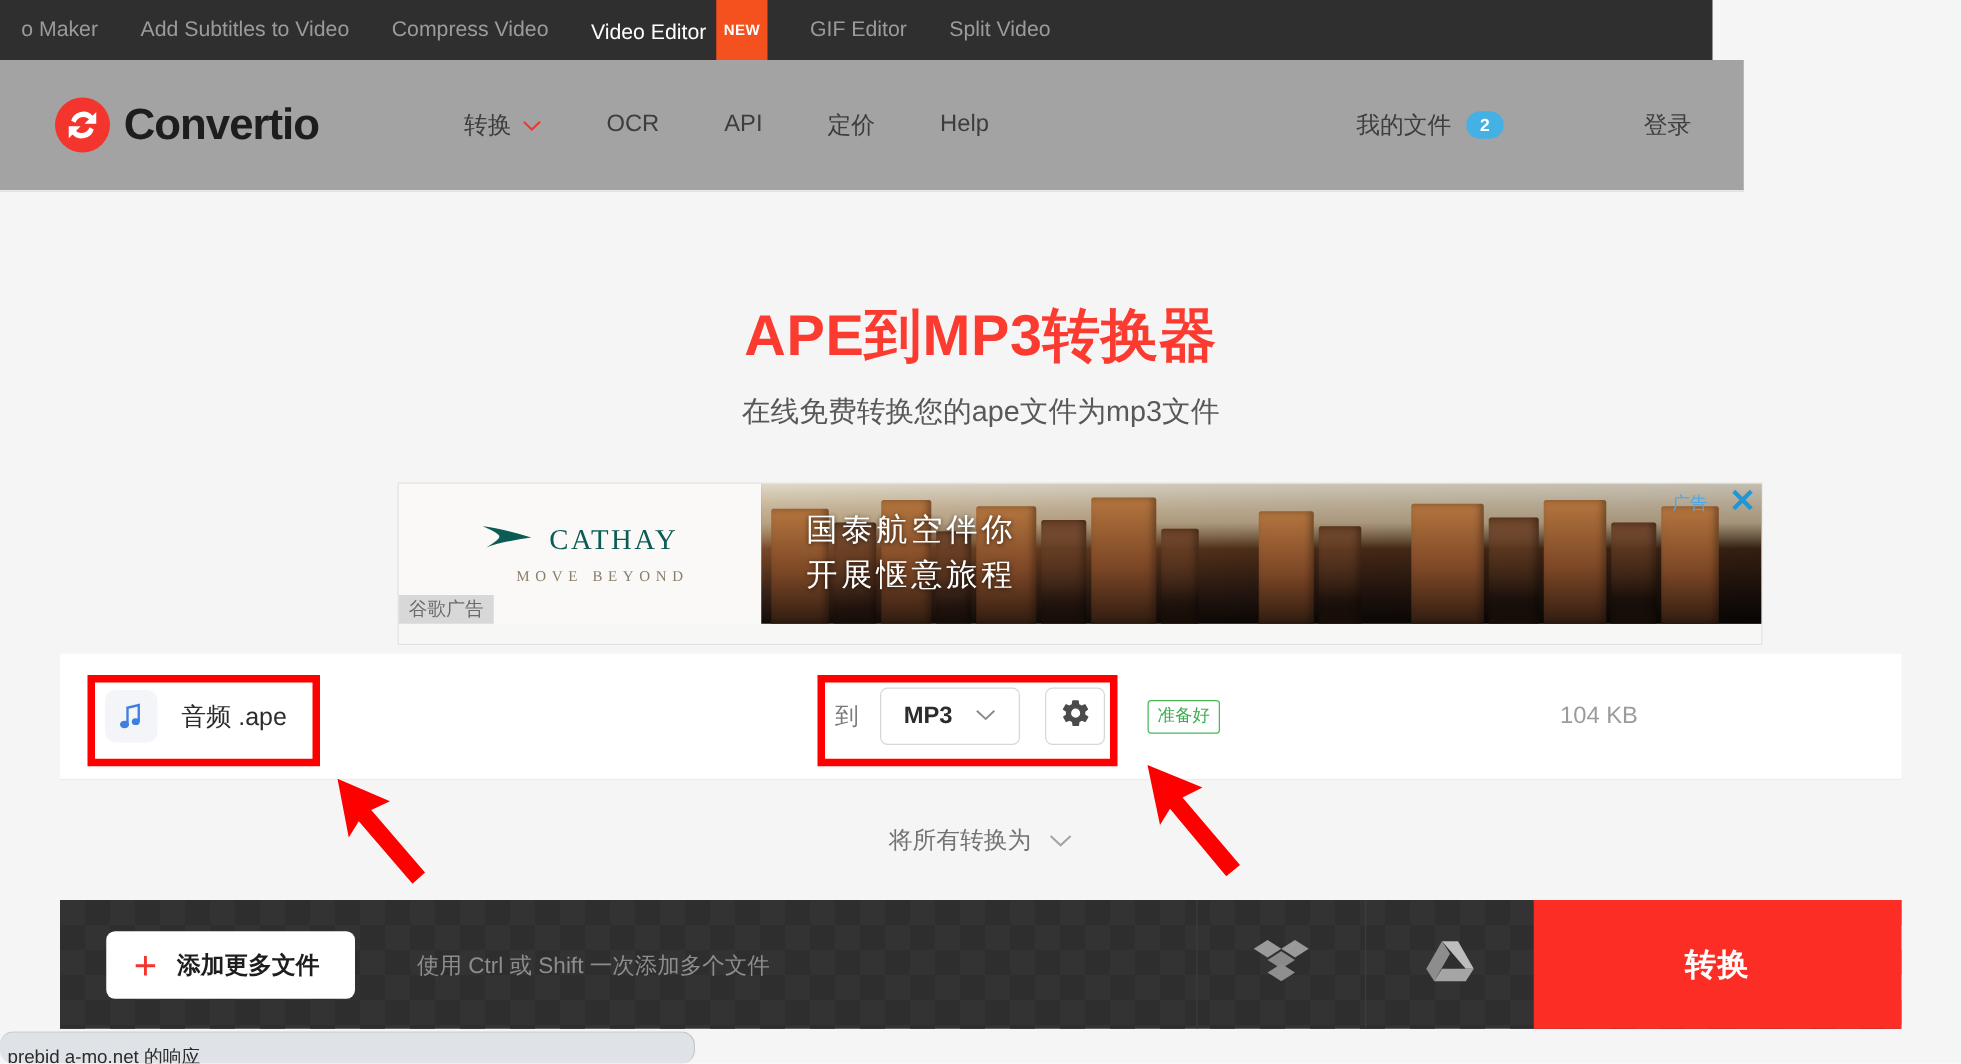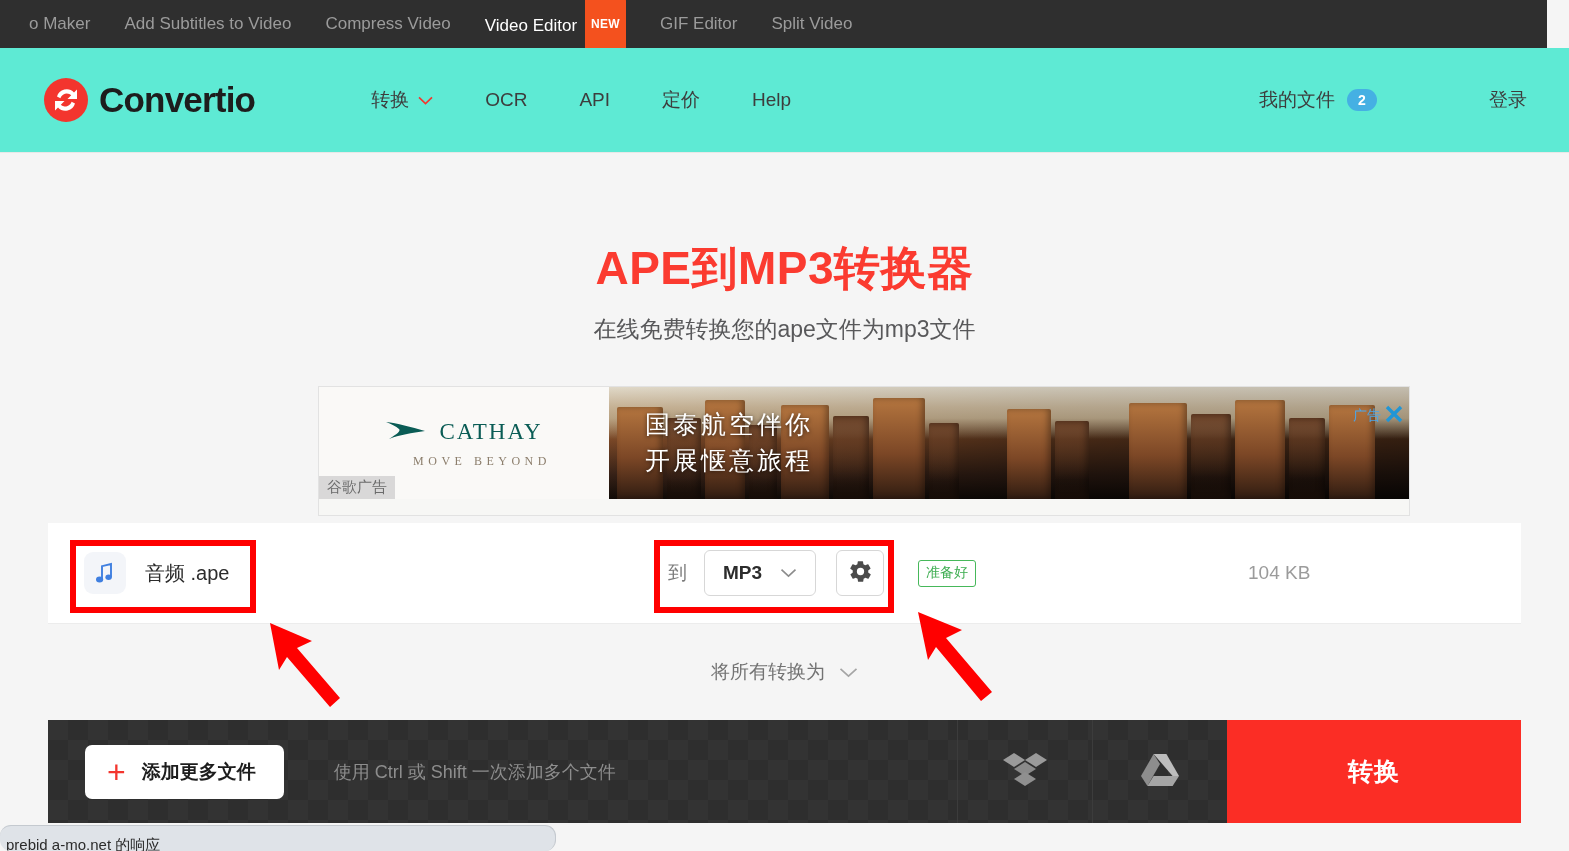--- a/index.html
+++ b/index.html
@@ -6,40 +6,40 @@
   html, body {
     width: 1569px; height: 851px;
     overflow: hidden;
     font-family: "Liberation Sans", "DejaVu Sans", sans-serif;
     background: #ffffff;
   }
   #page { position: relative; width: 1569px; height: 851px; background: #f5f5f5; overflow: hidden; }
 
   
   .topbar {
-    position: absolute; left: 0; top: 0; width: 1547px; height: 48px;
+    position: absolute; left: 0; top: 0; width: 1370px; height: 48px;
     background: #2f2f2f;
     display: flex; align-items: center;
-    padding-left: 12px;
+    padding-left: 0;
   }
   .topbar-item {
     color: #9b9b9b; font-size: 17px; white-space: nowrap;
     padding: 0 17px; line-height: 48px; cursor: pointer;
   }
   .topbar-item.active { color: #ffffff; }
   .new-badge {
     display: inline-block; background: #f4511e; color: #fff;
     font-size: 12px; font-weight: bold; padding: 2px 6px 3px 6px;
     border-radius: 3px; margin-left: 8px; vertical-align: 3px; letter-spacing: .3px;
   }
 
   
   .header {
-    position: absolute; left: 0; top: 48px; width: 1569px; height: 105px;
-    background: #5eead4; border-bottom: 1px solid #e8e8e8;
+    position: absolute; left: 0; top: 48px; width: 1395px; height: 105px;
+    background: #a3a3a3; border-bottom: 1px solid #e8e8e8;
     display: flex; align-items: center;
   }
   .logo-wrap { display: flex; align-items: center; margin-left: 44px; cursor: pointer; }
   .logo-mark {
     width: 44px; height: 44px; border-radius: 50%; background: #f3352e;
     position: relative; flex: none;
   }
   .logo-mark svg { position: absolute; left: 0; top: 0; }
   .logo-text {
     font-size: 35px; font-weight: bold; color: #1d1d1d;
@@ -108,21 +108,21 @@
   .ad-text {
     position: absolute; left: 36px; top: 20px; color: #ffffff;
     font-size: 25px; line-height: 1.42; letter-spacing: 3px;
     text-shadow: 0 1px 4px rgba(0,0,0,.7); font-weight: 400;
   }
   .ad-label {
     position: absolute; left: 0; bottom: 16px;
     background: rgba(210,210,210,.85); color: #6b6b6b; font-size: 15px;
     padding: 2px 8px;
   }
-  .ad-close { position: absolute; right: 4px; top: 16px; display: flex; align-items: center; }
+  .ad-close { position: absolute; right: 4px; top: 2px; display: flex; align-items: center; gap: 15px; }
   .ad-close-text { color: #4da6e8; font-size: 14px; margin-right: 2px; }
 
   
   .panel { position: absolute; left: 48px; top: 523px; width: 1473px; }
   .file-row {
     height: 100px; background: #ffffff;
     display: flex; align-items: center; position: relative;
   }
   .file-name-box { display: flex; align-items: center; margin-left: 36px; }
   .file-icon {

